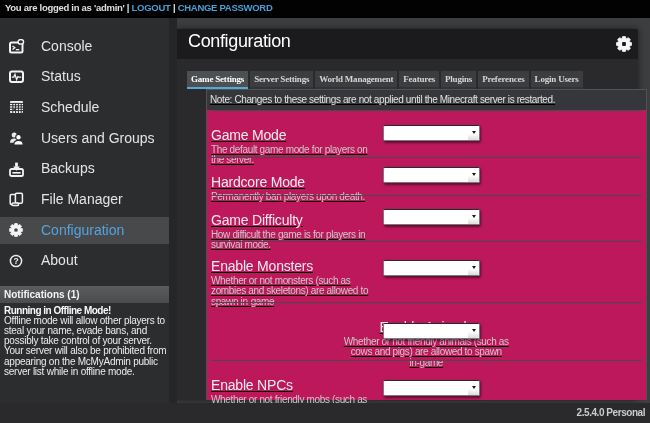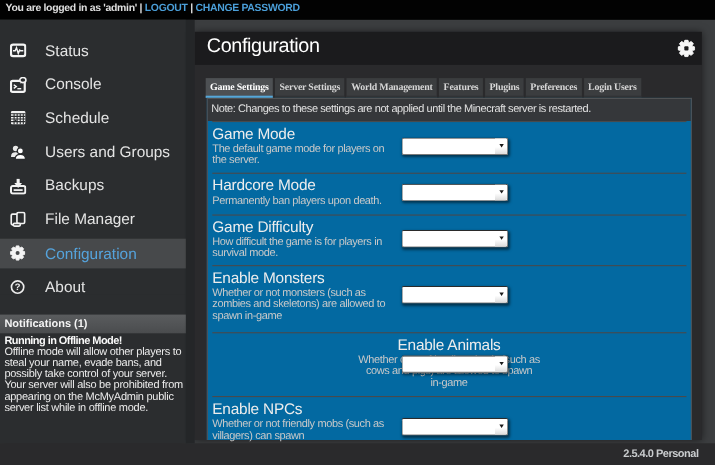--- a/index.html
+++ b/index.html
@@ -18,53 +18,53 @@
 .nhead { position:absolute; left:0; top:267.5px; width:169px; height:17px; background:linear-gradient(#5a5c5e,#4a4c4e); color:#f4f4f4; font-weight:bold; font-size:10px; line-height:17px; padding-left:4px; }
 .nbody { position:absolute; left:0; top:284.5px; width:169px; padding:3px 0 0 4px; font-size:10px; letter-spacing:-0.24px; line-height:10.2px; color:#ececec; white-space:nowrap; }
 .nbody b { color:#fafafa; letter-spacing:-0.5px; }
 .panel { position:absolute; left:177px; top:29px; width:461px; height:371px; background:#2a2a2c; box-shadow:0 0 7px rgba(0,0,0,0.55); }
 .phead { position:absolute; left:0; top:0; width:461px; height:30px; background:#1b1b1d; }
 .phead h1 { font-weight:normal; font-size:18px; letter-spacing:-0.35px; line-height:23px; padding:1px 0 0 11px; color:#ffffff; }
 .phead svg { position:absolute; right:6px; top:7px; }
 .tabs { position:absolute; left:10px; top:42px; height:18px; white-space:nowrap;font-family:Liberation Serif, serif; }
 .tab { display:inline-block; vertical-align:top; height:18px; line-height:16px; padding:0 4px; margin-right:2px; background:#3b3d3f; border-bottom:2px solid #313335; color:#d6d6d6; font-size:9px; letter-spacing:-0.2px; font-weight:bold; }
 .tab.act { background:#4d5053; border-bottom:2px solid #57a7d8; color:#fff; }
-.box { position:absolute; left:11px; top:60px; width:440.5px; height:311px; background:#0369a1; border:1px solid #505254; border-bottom:none; }
+.box { position:absolute; left:29px; top:60px; width:440.5px; height:311px; background:#be185d; border:1px solid #505254; border-bottom:none;text-decoration:underline; }
 .note { background:#35373a; padding:4px 3px 5px 3px; font-size:10px; letter-spacing:-0.38px; color:#e2e2e2; }
-.sec { margin:0 4px; border-top:1px solid #484a4c; padding:3px 0 0 0; position:relative; }
+.sec { margin:0 4px; border-top:1px solid #484a4c; padding:17px 0 0 0; position:relative; }
 .sec h2 { font-weight:normal; font-size:14px; line-height:15px; letter-spacing:-0.2px; color:#ededed; }
 .sec .desc { font-size:10px; line-height:10.4px; letter-spacing:-0.35px; color:#c9c9c9; margin-top:2px; }
 .sel { position:absolute; left:172px; top:50%; margin-top:-9px; width:97px; height:16px; background:#fff; border:1px solid #7a7a7a; border-top-color:#2a2a2a; border-radius:2px; box-shadow:1px 1.5px 2.5px rgba(0,0,0,.5); }
 .sel .btn { position:absolute; right:0; top:0; width:11px; height:14px; background:linear-gradient(#ffffff 55%,#dcdcdc); border-radius:0 1px 2px 0; }
 .sel .btn:after { content:""; position:absolute; right:3px; top:5px; width:0; height:0; border-left:2px solid transparent; border-right:2px solid transparent; border-top:3px solid #1a1a1a; }
-.bbar { position:absolute; left:0; top:403px; width:650px; height:20px; background:#2a2a2c; font-size:10px; letter-spacing:-0.45px; font-weight:bold; color:#c9ccce; line-height:19px; text-align:right; padding-right:15px; }
+.bbar { position:absolute; left:0; top:403px; width:650px; height:20px; background:#2a2a2c; font-size:10px; letter-spacing:-0.45px; font-weight:bold; color:#c9ccce; line-height:19px; text-align:right; padding-right:5px; }
 </style>
 </head>
 <body>
 <div class="gap"></div>
 <div class="topbar">You are logged in as 'admin' | <span class="lnk">LOGOUT</span> | <span class="lnk">CHANGE PASSWORD</span></div>
 
 <div class="sidebar">
   <div class="menu">
     <div class="mi">
-        <svg width="15" height="14" viewBox="0 0 15 14">
-          <rect x="1" y="1.5" width="13" height="10.5" rx="2" fill="none" stroke="#f4f4f4" stroke-width="2"></rect>
-          <polyline points="2.8,7.1 4.8,7.1 6,4.4 7.6,9.6 8.8,6.6 9.6,7.1 12.2,7.1" fill="none" stroke="#f4f4f4" stroke-width="1.3"></polyline>
-        </svg>
-        <span class="lab">Status</span>
-      </div>
-    <div class="mi">
         <svg width="16" height="15" viewBox="0 0 16 15">
           <rect x="1" y="3.5" width="12.5" height="10" rx="1.5" fill="none" stroke="#f4f4f4" stroke-width="2"></rect>
           <path d="M3.5 7 l2.3 1.7 L3.5 10.4" fill="none" stroke="#f4f4f4" stroke-width="1.3"></path>
           <rect x="6.8" y="10" width="3.5" height="1.3" fill="#f4f4f4"></rect>
           <ellipse cx="11.8" cy="2.8" rx="2.8" ry="2.3" fill="#2b2d2f" stroke="#f4f4f4" stroke-width="1.4"></ellipse>
           <path d="M10.3 4.5 l-0.8 1.6 l2 -1" fill="#f4f4f4"></path>
         </svg>
         <span class="lab">Console</span>
+      </div>
+    <div class="mi">
+        <svg width="15" height="14" viewBox="0 0 15 14">
+          <rect x="1" y="1.5" width="13" height="10.5" rx="2" fill="none" stroke="#f4f4f4" stroke-width="2"></rect>
+          <polyline points="2.8,7.1 4.8,7.1 6,4.4 7.6,9.6 8.8,6.6 9.6,7.1 12.2,7.1" fill="none" stroke="#f4f4f4" stroke-width="1.3"></polyline>
+        </svg>
+        <span class="lab">Status</span>
       </div>
     <div class="mi">
         <svg width="15" height="14" viewBox="0 0 15 14">
           <rect x="1" y="1" width="13" height="12" rx="1" fill="#f2f2f2"></rect>
           <g stroke="#2b2d2f" stroke-width="1">
             <line x1="1" y1="3.4" x2="14" y2="3.4"></line>
             <line x1="1" y1="5.8" x2="14" y2="5.8"></line>
             <line x1="1" y1="8.2" x2="14" y2="8.2"></line>
             <line x1="1" y1="10.6" x2="14" y2="10.6"></line>
             <line x1="3.8" y1="3.4" x2="3.8" y2="13"></line>

